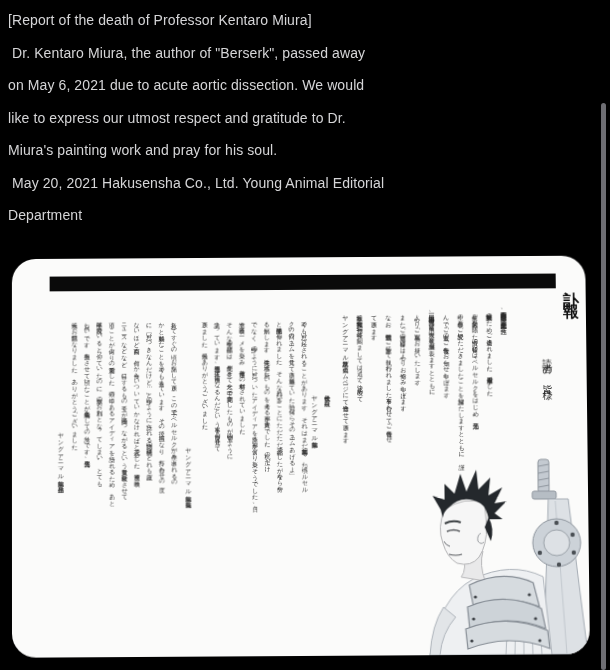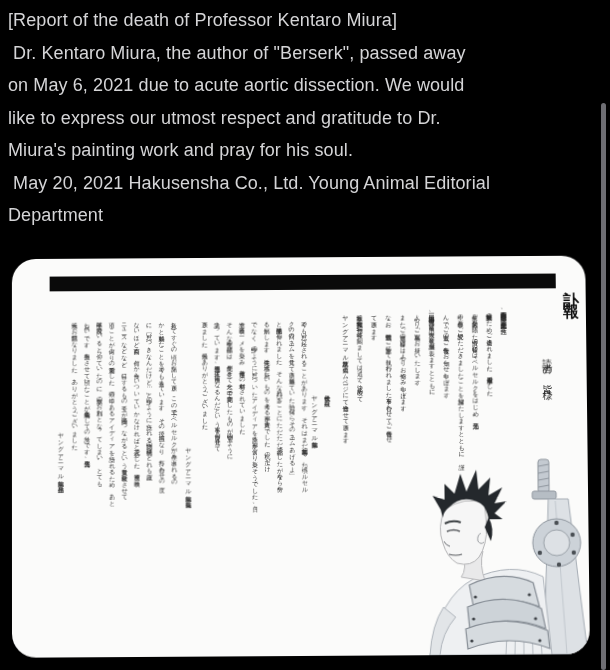--- a/index.html
+++ b/index.html
@@ -1,21 +1,21 @@
 <!DOCTYPE html>
 <html><head>
 <meta charset="utf-8">
 <style>
   html,body{margin:0;padding:0;background:#000;width:610px;height:670px;overflow:hidden;}
   .stage{position:relative;width:610px;height:670px;background:#000;font-family:"Liberation Sans",sans-serif;}
 
   
   .post-text{
     position:absolute;left:8px;top:4px;width:586px;
-    color:#d5d5d7;font-size:18px;line-height:32.5px;
+    color:#d5d5d7;font-size:14px;line-height:32.5px;
     letter-spacing:.1px;white-space:pre-wrap;
   }
 
   
   .scrollbar-thumb{
     position:absolute;right:4px;top:103px;width:5px;height:567px;
     background:#6e6e73;border-radius:3px;
   }
 
   

